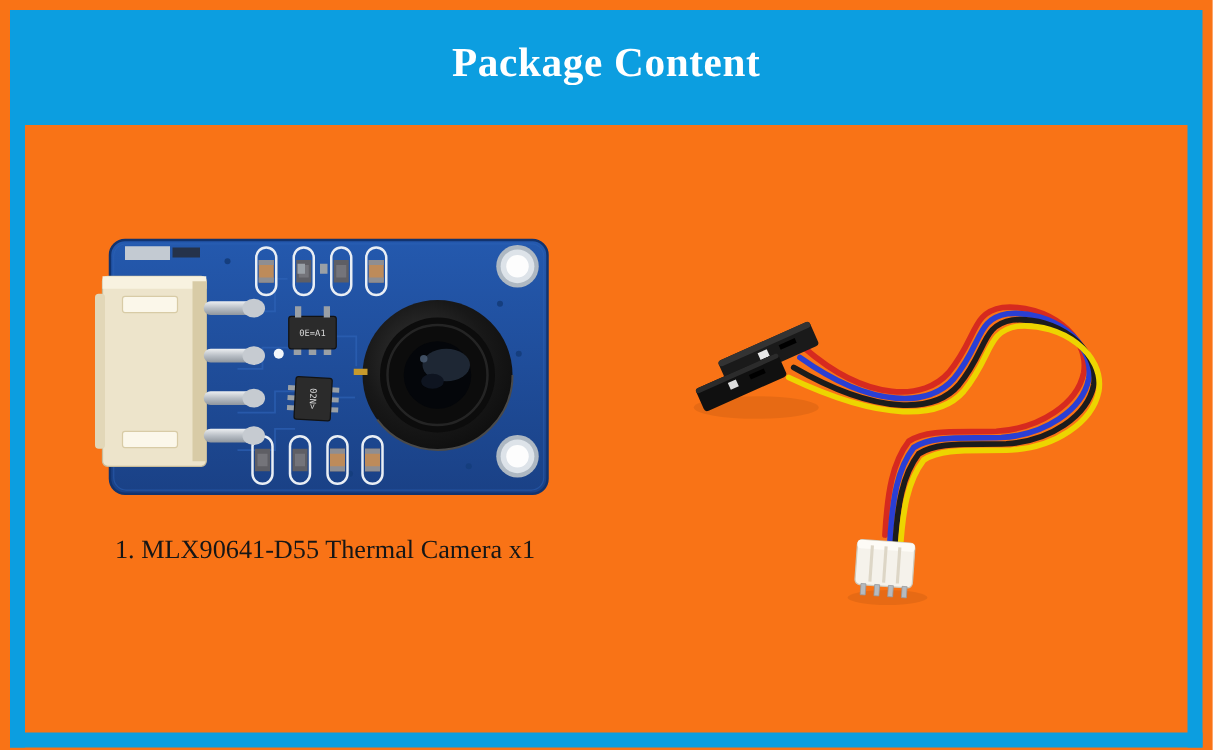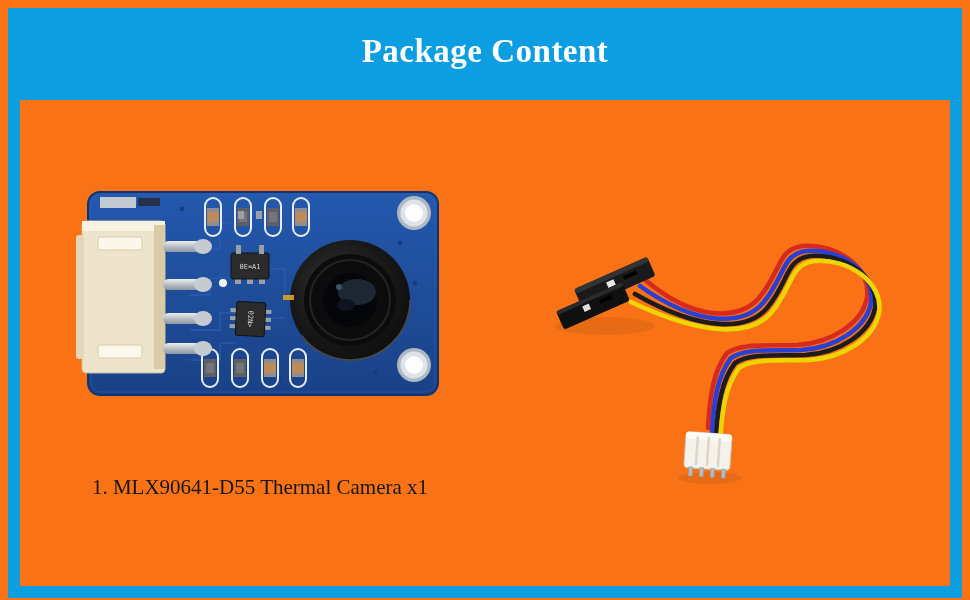--- a/index.html
+++ b/index.html
@@ -25,21 +25,21 @@
     border-bottom:12px solid var(--accent,#0C9EE0);
     box-sizing:border-box;background:transparent;
   }
   
   .photo{position:absolute;}
   #photo-camera{left:70px;top:183px;width:380px;height:218px;}
   #photo-wire{left:545px;top:228px;width:345px;height:260px;}
   
   .caption{
     position:absolute;color:var(--caption-color,#161616);
-    font-size:21px;text-align:center;white-space:nowrap;margin-top:48px;
+    font-size:21px;text-align:center;white-space:nowrap;
   }
   #caption-1{left:70px;top:427px;width:380px;}
   #caption-2{left:556px;top:492px;width:340px;}
 </style>
 </head>
 <body>
 
 <div id="page">
 
   <div class="header-banner">

